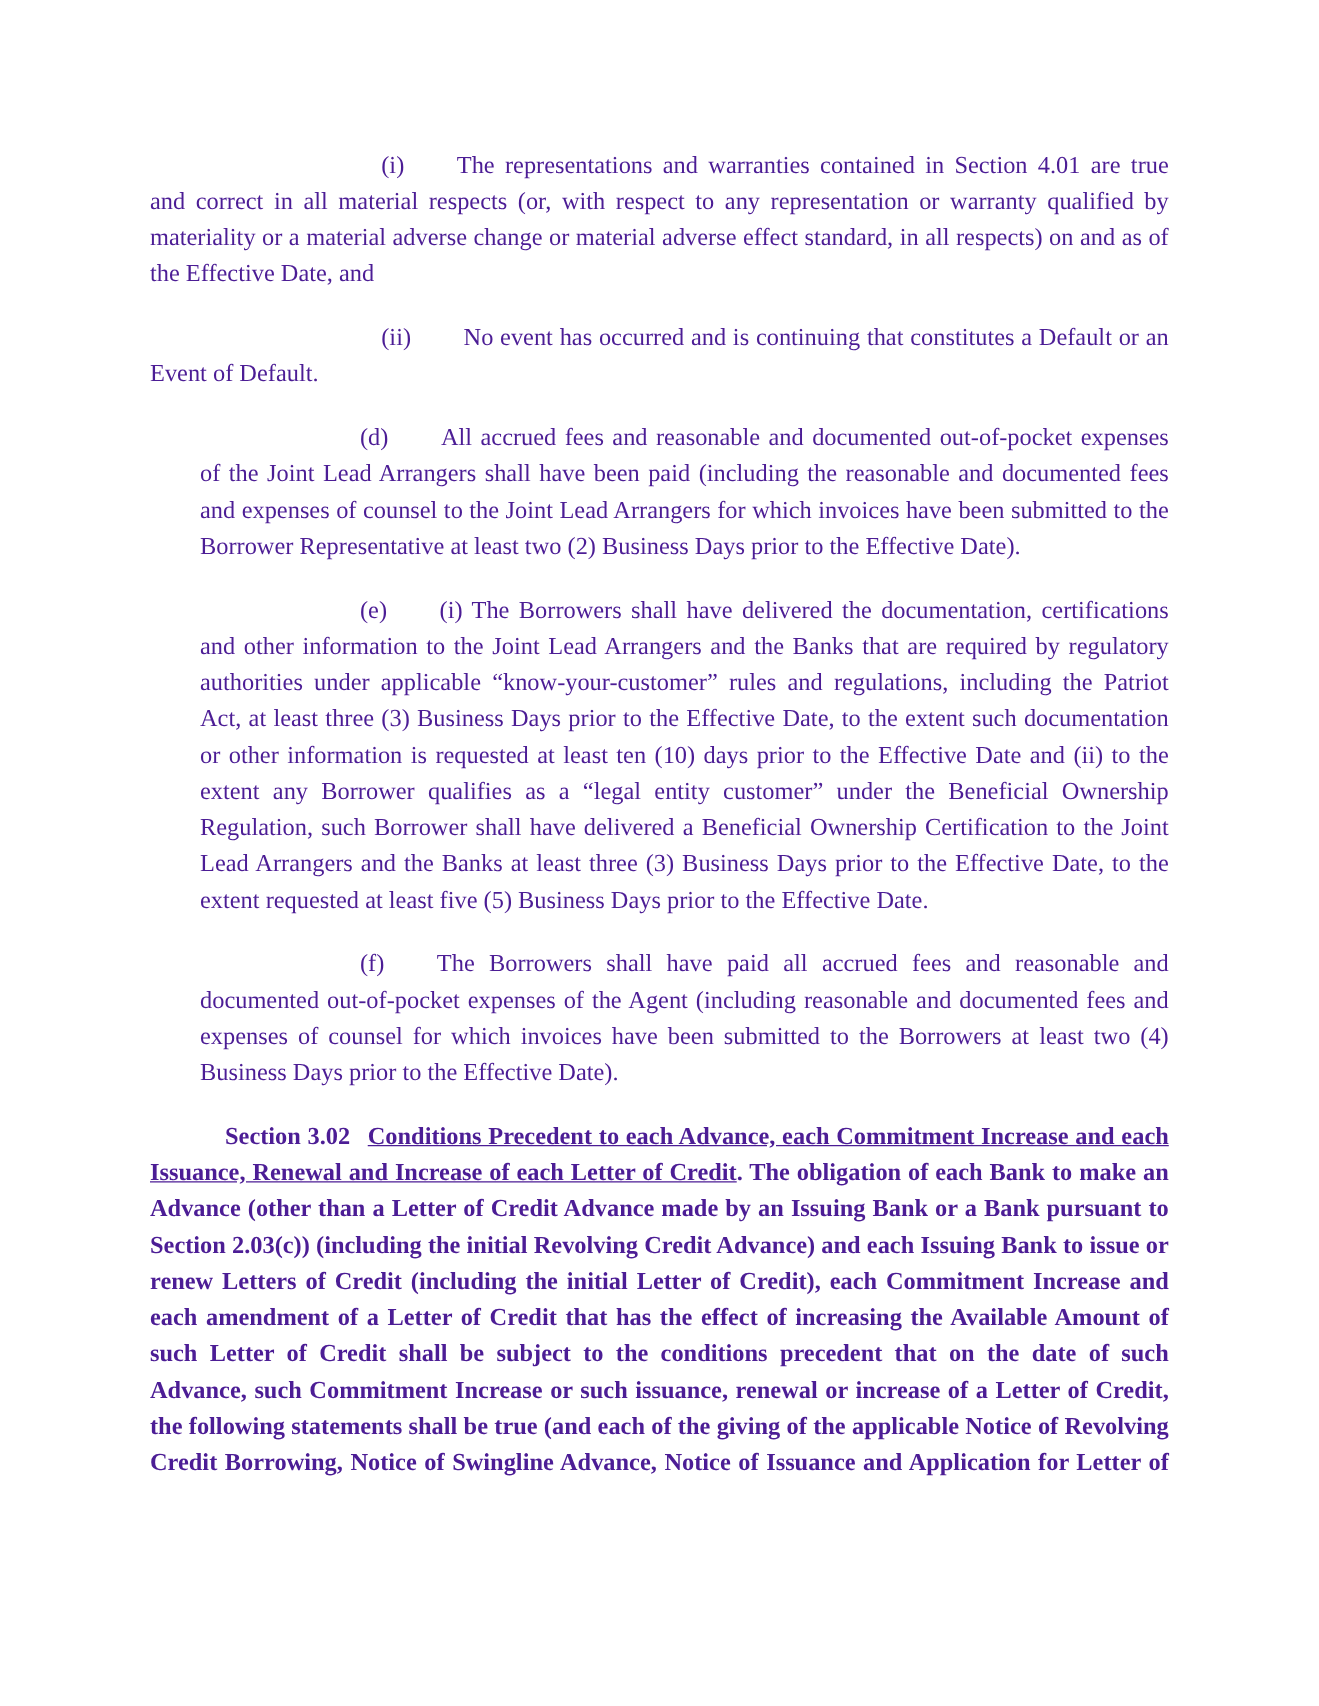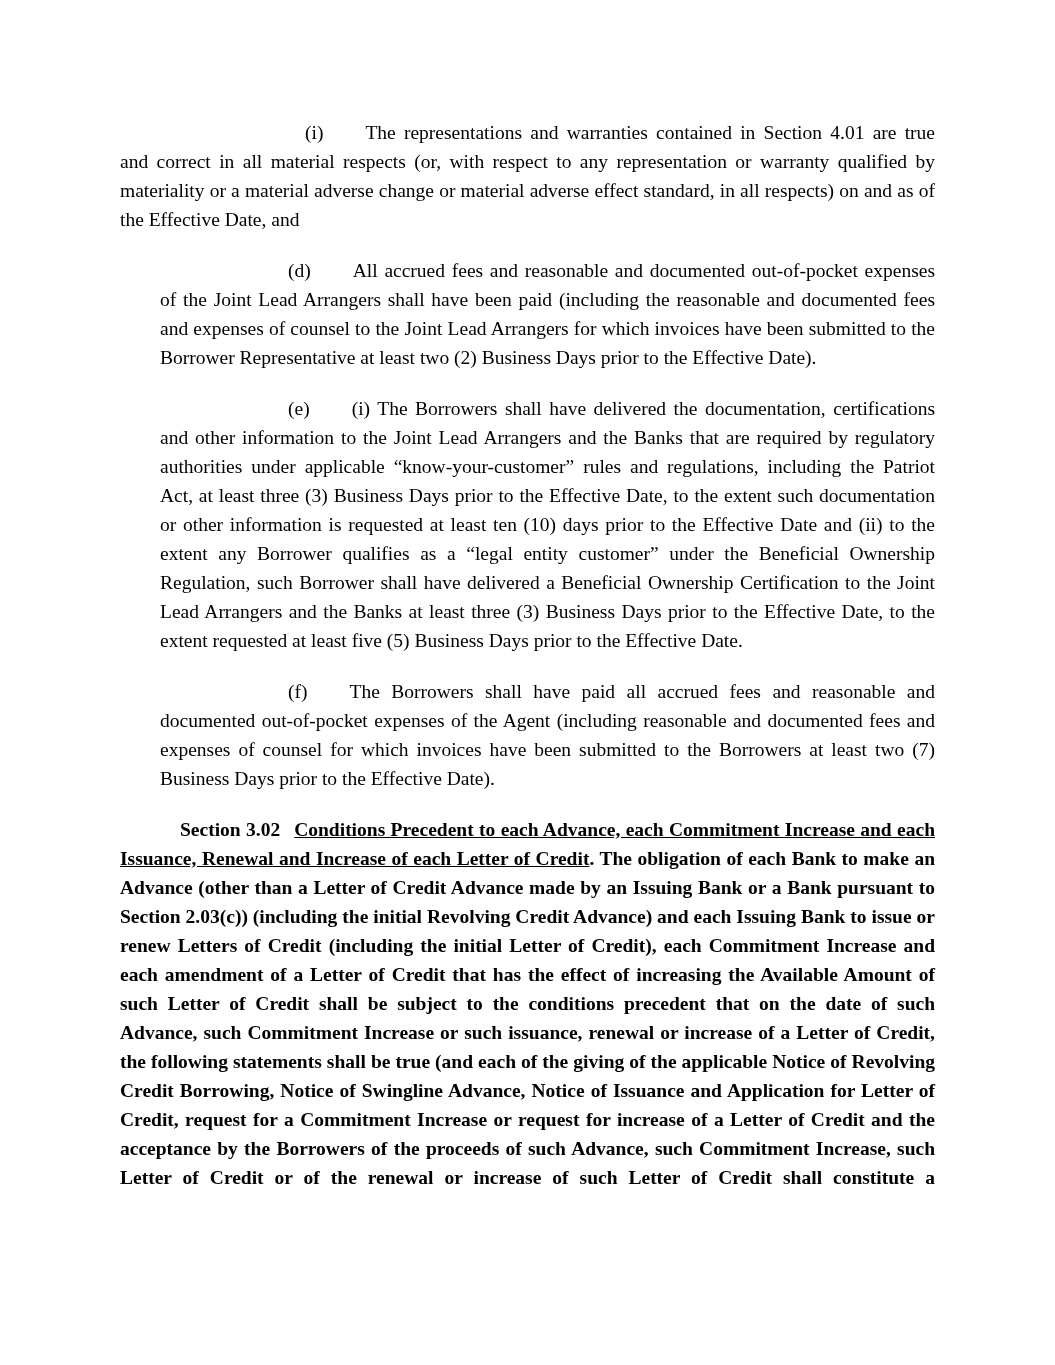--- a/index.html
+++ b/index.html
@@ -6,21 +6,21 @@
     margin: 0;
     padding: 0;
     background: #ffffff;
   }
   .page {
     position: relative;
     width: 1055px;
     height: 1187px;
     background: #ffffff;
     font-family: "Liberation Serif", serif;
-    color: #000000;
+    color: #4c1d95;
     box-sizing: border-box;
   }
   .content {
     position: absolute;
     left: 120px;
     top: 118px;
     width: 815px;
   }
   p {
     margin: 0 0 22px 0;
@@ -73,26 +73,27 @@
   }
 </style>
 </head>
 <body>
 
 <div class="page">
   <div class="content">
 
     <p class="indent-sub"><span>(i)</span><span class="marker-gap"></span><span>The representations and warranties contained in Section 4.01 are true and correct in all material respects (or, with respect to any representation or warranty qualified by materiality or a material adverse change or material adverse effect standard, in all respects) on and as of the Effective Date, and</span></p>
 
+    <p class="indent-sub"><span>(ii)</span><span class="marker-gap"></span><span>No event has occurred and is continuing that constitutes a Default or an Event of Default.</span></p>
 
     <p class="indent-para"><span>(d)</span><span class="marker-gap"></span><span>All accrued fees and reasonable and documented out-of-pocket expenses of the Joint Lead Arrangers shall have been paid (including the reasonable and documented fees and expenses of counsel to the Joint Lead Arrangers for which invoices have been submitted to the Borrower Representative at least two (2) Business Days prior to the Effective Date).</span></p>
 
     <p class="indent-para"><span>(e)</span><span class="marker-gap"></span><span>(i) The Borrowers shall have delivered the documentation, certifications and other information to the Joint Lead Arrangers and the Banks that are required by regulatory authorities under applicable “know-your-customer” rules and regulations, including the Patriot Act, at least three (3) Business Days prior to the Effective Date, to the extent such documentation or other information is requested at least ten (10) days prior to the Effective Date and (ii) to the extent any Borrower qualifies as a “legal entity customer” under the Beneficial Ownership Regulation, such Borrower shall have delivered a Beneficial Ownership Certification to the Joint Lead Arrangers and the Banks at least three (3) Business Days prior to the Effective Date, to the extent requested at least five (5) Business Days prior to the Effective Date.</span></p>
 
-    <p class="indent-para"><span>(f)</span><span class="marker-gap"></span><span>The Borrowers shall have paid all accrued fees and reasonable and documented out-of-pocket expenses of the Agent (including reasonable and documented fees and expenses of counsel for which invoices have been submitted to the Borrowers at least two (7) Business Days prior to the Effective Date).</span></p>
+    <p class="indent-para"><span>(f)</span><span class="marker-gap"></span><span>The Borrowers shall have paid all accrued fees and reasonable and documented out-of-pocket expenses of the Agent (including reasonable and documented fees and expenses of counsel for which invoices have been submitted to the Borrowers at least two (4) Business Days prior to the Effective Date).</span></p>
 
     <p class="indent-small"><span>Section 3.02</span><span class="marker-gap-sm"></span><span class="u">Conditions Precedent to each Advance, each Commitment Increase and each Issuance, Renewal and Increase of each Letter of Credit</span><span>.  The obligation of each Bank to make an Advance (other than a Letter of Credit Advance made by an Issuing Bank or a Bank pursuant to Section 2.03(c)) (including the initial Revolving Credit Advance) and each Issuing Bank to issue or renew Letters of Credit (including the initial Letter of Credit), each Commitment Increase and each amendment of a Letter of Credit that has the effect of increasing the Available Amount of such Letter of Credit shall be subject to the conditions precedent that on the date of such Advance, such Commitment Increase or such issuance, renewal or increase of a Letter of Credit, the following statements shall be true (and each of the giving of the applicable Notice of Revolving Credit Borrowing, Notice of Swingline Advance, Notice of Issuance and Application for Letter of Credit, request for a Commitment Increase or request for increase of a Letter of Credit and the acceptance by the Borrowers of the proceeds of such Advance, such Commitment Increase, such Letter of Credit or of the renewal or increase of such Letter of Credit shall constitute a representation and warranty by the Borrowers that on the date of such Advance, such Commitment Increase or such issuance, renewal or increase of a Letter of Credit such statements are true):</span></p>
 
     <p class="indent-para last"><span>(a)</span><span class="marker-gap"></span><span>the representations and warranties contained in Section 4.01 are true and correct in all material respects (or, with respect to any representation or warranty qualified by materiality or a material adverse change or material adverse effect standard, in all respects) on and</span></p>
 
   </div>
 
   <div class="footer-page">57</div>
   <div class="footer-code">US-DOCS\161783810.15</div>
 </div>

